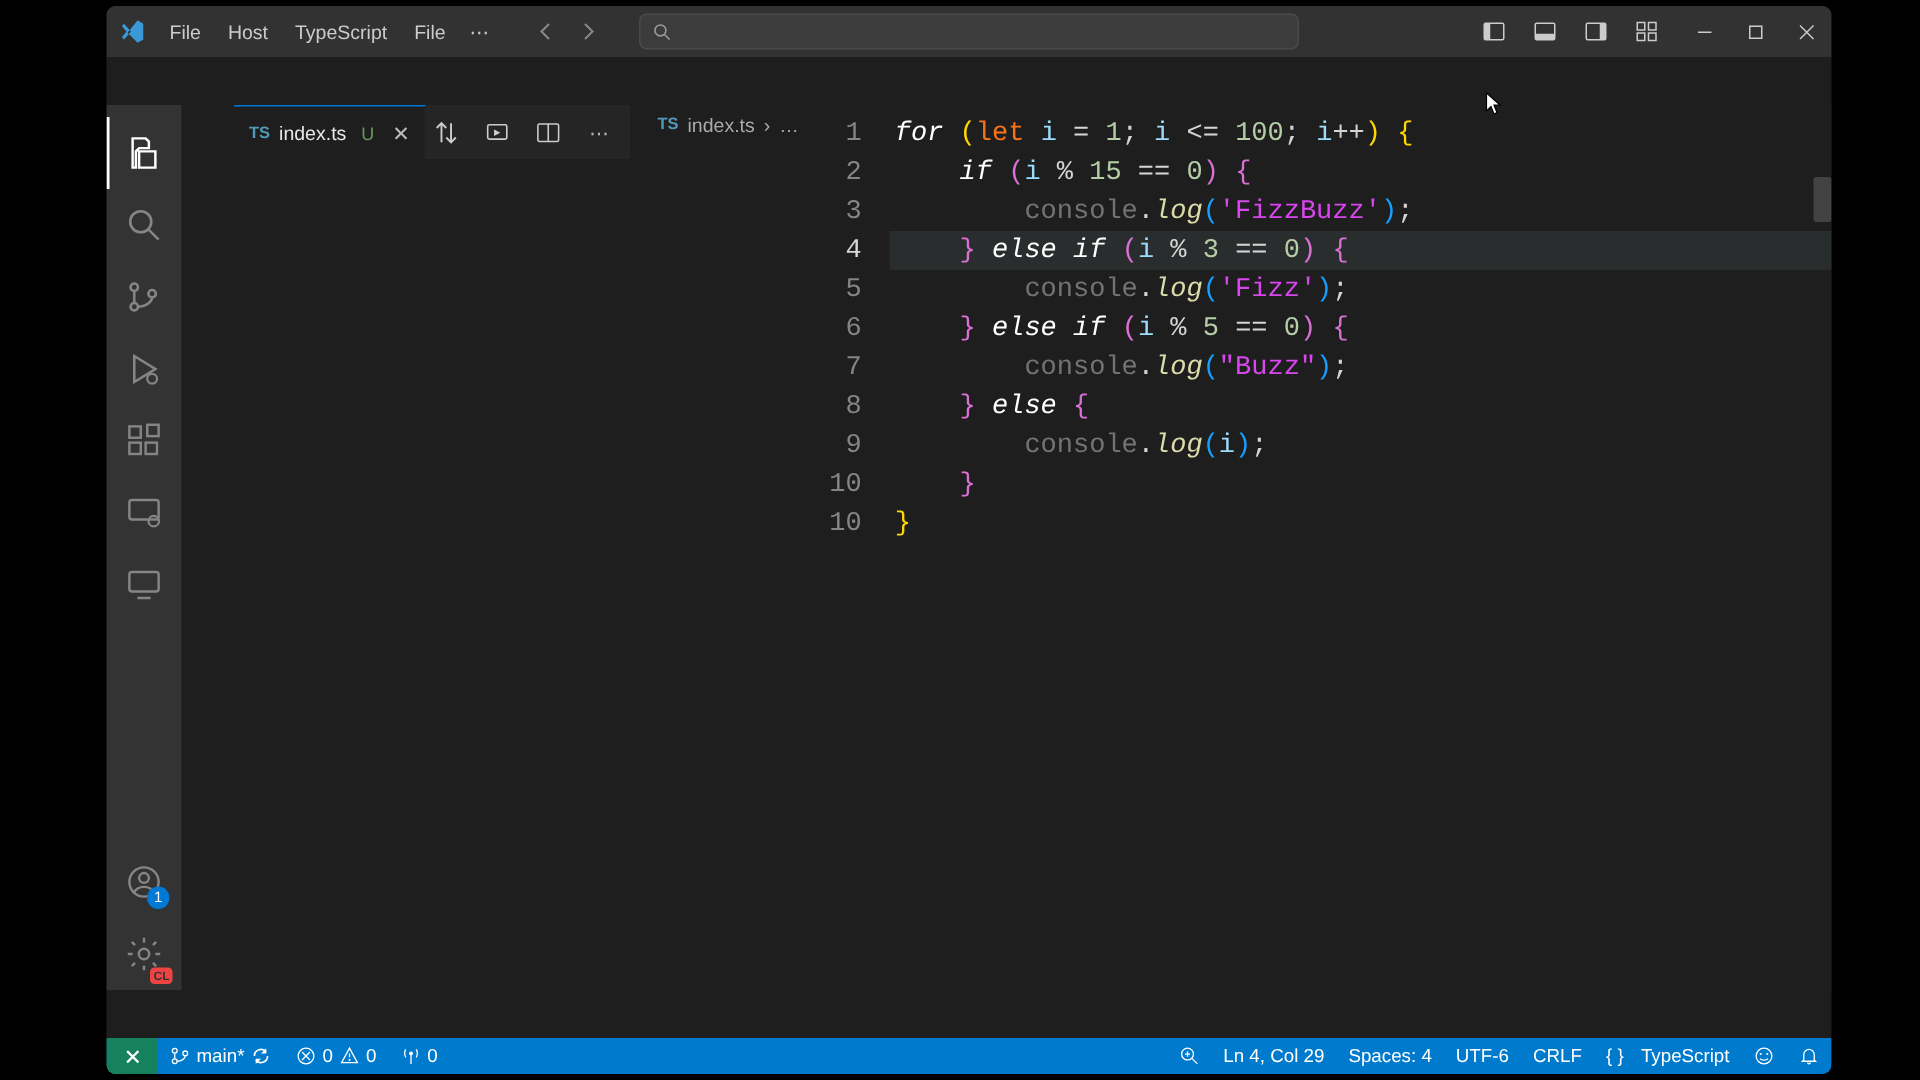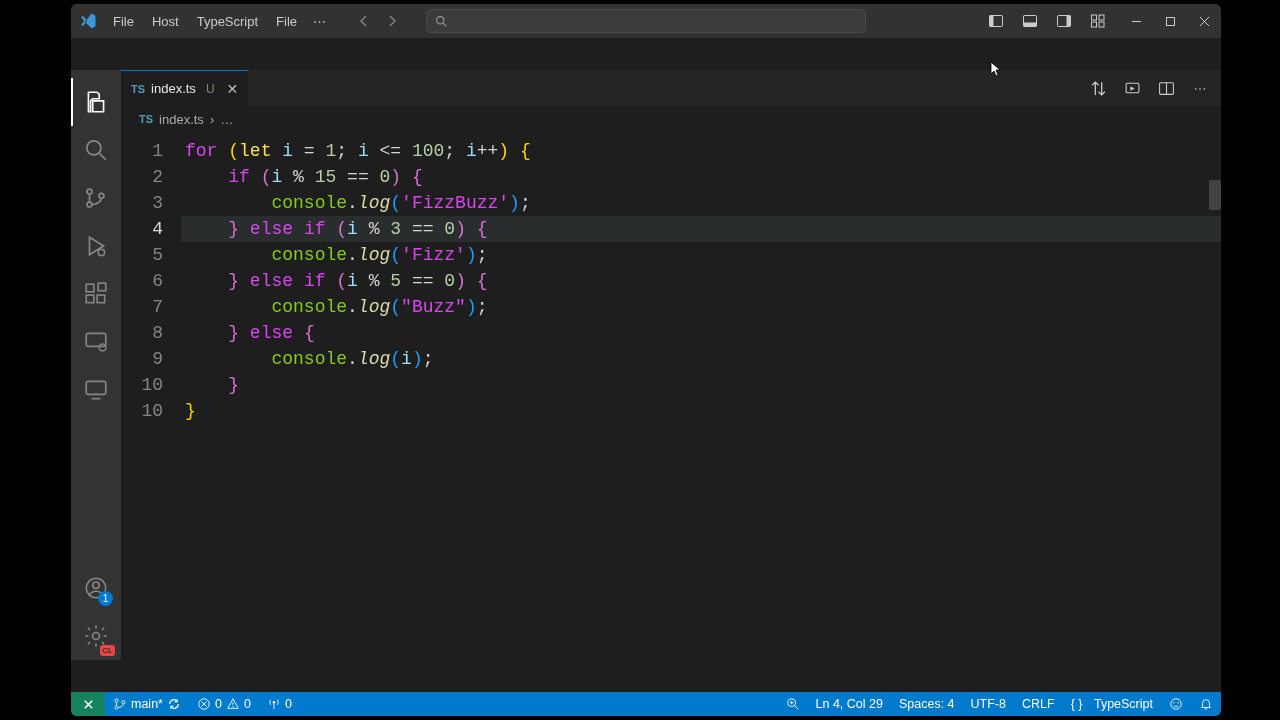--- a/index.html
+++ b/index.html
@@ -76,21 +76,21 @@
     position:absolute; right:8px; bottom:6px;
     background:#0078d4; color:#fff; font-size:10px;
     border-radius:50%; width:15px; height:15px; line-height:15px; text-align:center;
   }
   .activitybar .corner-badge {
     position:absolute; right:6px; bottom:4px;
     background:#ef4444; color:#333; font-size:8px; font-weight:bold;
     border-radius:3px; padding:0 2px; line-height:11px;
   }
   
-  .editor-col { flex:1; display:flex; flex-direction:column; background:#1e1e1e; min-width:0; }
+  .editor-col { flex:1; display:flex; flex-direction:row; background:#1e1e1e; min-width:0;margin-left:35px; }
   .tabbar {
     height:36px; background:#252526; display:flex; align-items:stretch;
   }
   .tab {
     display:flex; align-items:center; gap:6px;
     padding: 0 10px; background:#1e1e1e;
     border-top:1px solid #0078d4;
     color:#e8e8e8; font-size:13px;
     border-right:1px solid #252526;
   }
@@ -108,26 +108,26 @@
   
   .code-area { flex:1; display:flex; font-family:"Consolas","Courier New",monospace; font-size:18px; line-height:26px; position:relative; }
   .gutter { width:60px; text-align:right; color:#858585; padding-right:18px; padding-top:6px;}
   .gutter .ln { height:26px; }
   .gutter .ln.current { color:#d7d7d7; }
   .code { flex:1; padding-top:6px; color:#d4d4d4; white-space:pre; position:relative; }
   .code .line { height:26px; padding-left:4px; }
   .code .line.current { background:#2a2d2e; }
   .scrollbar-thumb { position:absolute; right:0; top:48px; width:12px; height:30px; background:#424242; border-radius:2px;}
   
-  .kw { color:#d946ef; }       
-  .ctl { color:#fde047; }      
+  .kw { color:#ffffff;font-style:italic; }       
+  .ctl { color:#f97316; }      
   .id { color:#9cdcfe; }       
   .num { color:#b5cea8; }
   .fn { color:#dcdcaa;font-style:italic; }
-  .obj { color:#84cc16; }
+  .obj { color:#737373; }
   .str { color:#d946ef; }
   .pun { color:#d4d4d4; }
   .brace-y { color:#ffd700; }
   .brace-p { color:#da70d6; }
   .brace-b { color:#179fff; }
   
   .statusbar {
     height:24px; background:#007acc; color:#fff;
     display:flex; align-items:center; font-size:12.5px;
   }
@@ -394,21 +394,21 @@
     <div class="item">
       <svg width="14" height="14" viewBox="0 0 16 16">
           <circle cx="6.5" cy="6.5" r="4.5" stroke="#fff" fill="none"></circle>
           <line x1="10" y1="10" x2="14" y2="14" stroke="#fff"></line>
           <line x1="4.5" y1="6.5" x2="8.5" y2="6.5" stroke="#fff"></line>
           <line x1="6.5" y1="4.5" x2="6.5" y2="8.5" stroke="#fff"></line>
         </svg>
     </div>
     <div class="item">Ln 4, Col 29</div>
     <div class="item">Spaces: 4</div>
-    <div class="item">UTF-8</div>
+    <div class="item">UTF-6</div>
     <div class="item">CRLF</div>
     <div class="item">
       <span>{ }</span>&nbsp;
       <span>TypeScript</span>
     </div>
     <div class="item">
       <svg width="14" height="14" viewBox="0 0 16 16">
           <circle cx="8" cy="8" r="6" stroke="#fff" fill="none"></circle>
           <circle cx="5.5" cy="6.5" r="0.8" fill="#fff"></circle>
           <circle cx="10.5" cy="6.5" r="0.8" fill="#fff"></circle>

